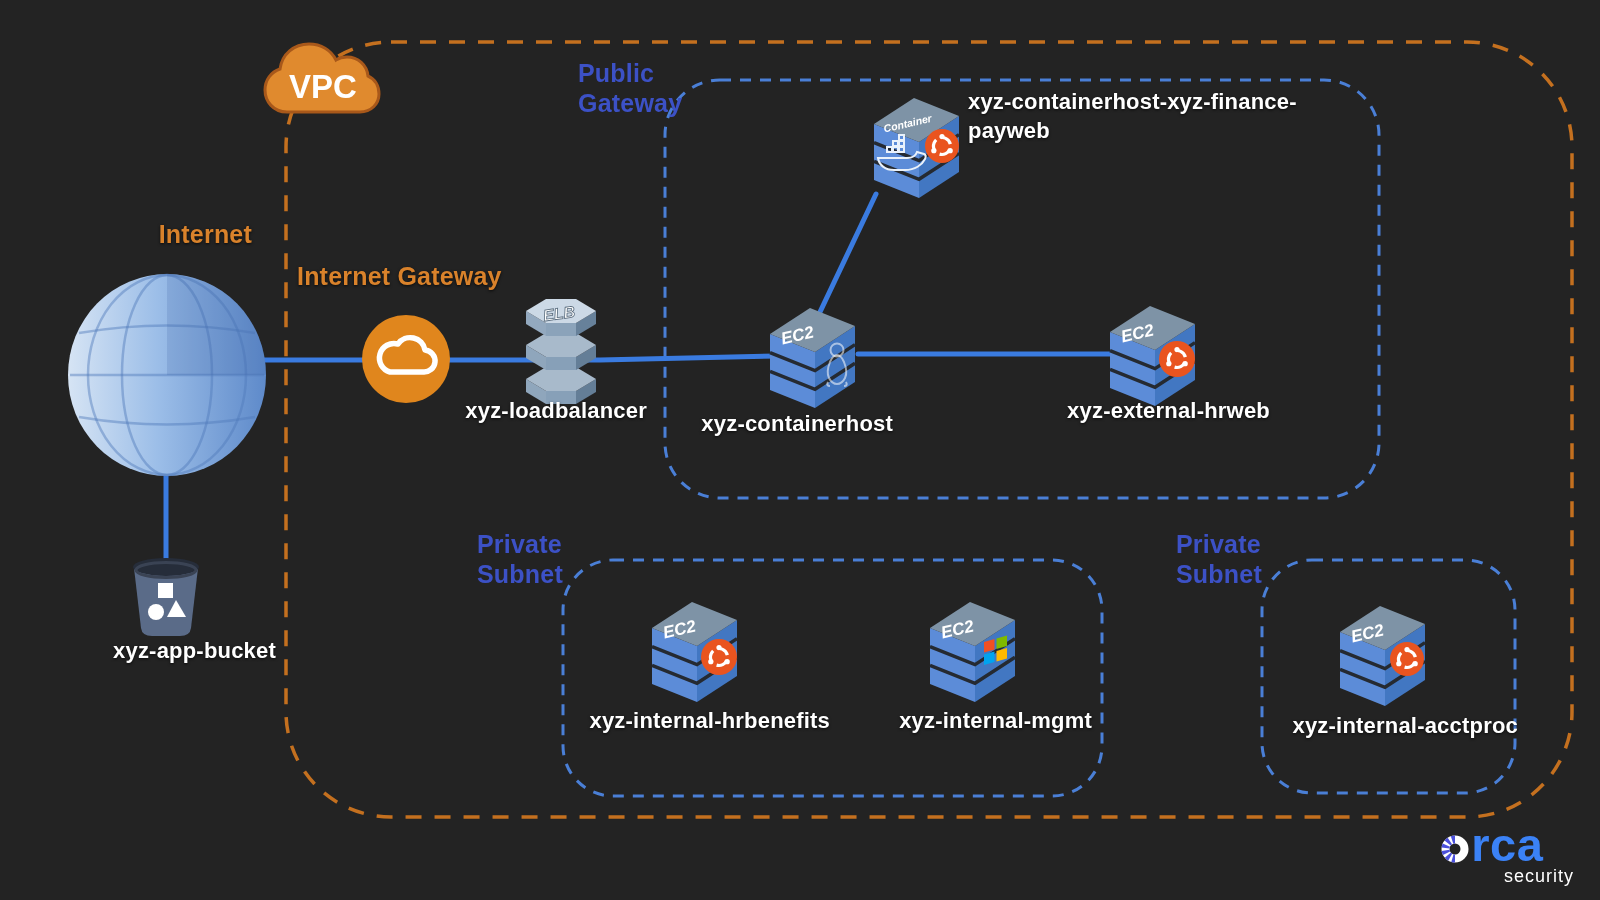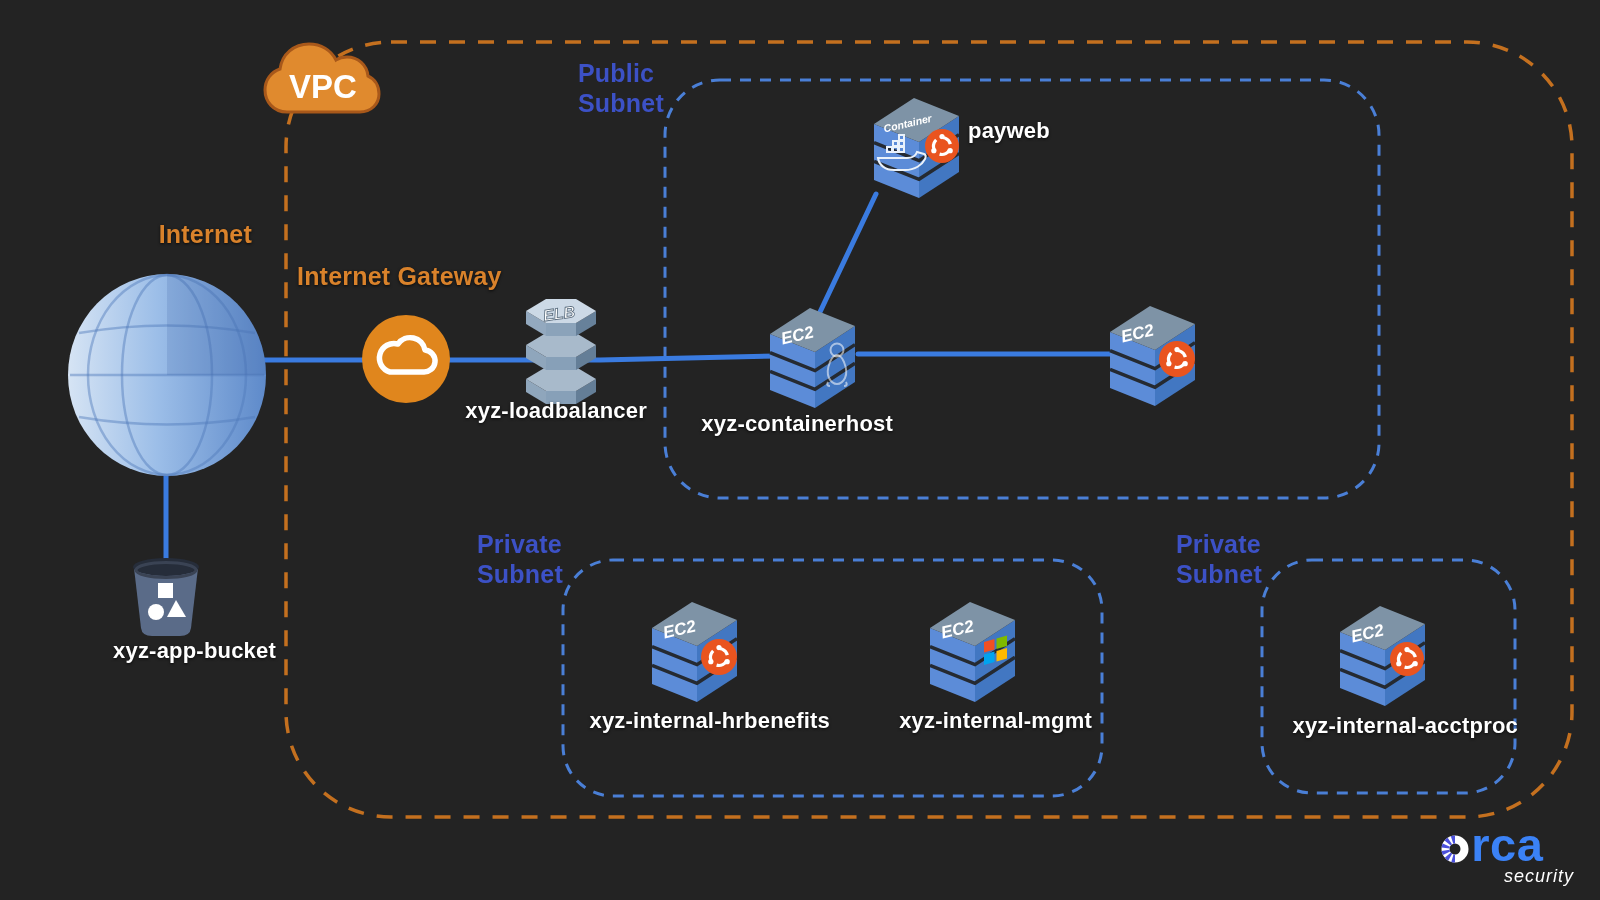--- a/index.html
+++ b/index.html
@@ -16,21 +16,21 @@
   .lbl-orange{color:#D9822B;font-size:25px;}
   .lbl-subnet{color:#3C51C6;font-size:25px;line-height:1.2;text-align:left;white-space:normal;
               text-shadow:none;}
   .wrap2{white-space:normal;line-height:1.3;}
   
   .orca{position:absolute;left:1442px;top:818px;width:132px;height:68px;}
   .orca-word{display:block;position:relative;color:#3b82f6;font-weight:bold;font-size:47px;
              line-height:1.15;letter-spacing:.5px;}
   .orca-word::first-letter{color:transparent;}
   .orca-ring{position:absolute;left:-1px;top:17px;}
-  .orca-sub{position:absolute;right:0;top:48px;color:#fff;font-style:italic;font-size:18px;
+  .orca-sub{position:absolute;right:0;top:48px;color:#fff;font-size:18px;
             letter-spacing:1px;}
 </style>
 </head>
 <body>
 
 <div id="canvas">
 
   <svg id="wires" width="1600" height="900">
     <rect class="vpc-border" x="286" y="42" width="1286" height="775" rx="105"></rect>
     <rect class="subnet-border" x="665" y="80" width="714" height="418" rx="55"></rect>
@@ -92,21 +92,21 @@
     </g>
   </svg>
   <div class="lbl" style="left:462px;top:398px;width:185px">xyz-loadbalancer</div>
 
   <svg class="icon" style="left:258px;top:34px" width="126" height="88" viewBox="0 0 126 88">
     <path d="M29,78 C15,78 7,67 7,56 C7,46 13,38 22,35 C24,20 36,10 51,10 C63,10 73,16 78,26
              C81,24 85,23 89,23 C100,23 109,31 110,42 C117,45 121,52 121,60 C121,70 113,78 102,78 Z" fill="#E08A2E" stroke="#A8581A" stroke-width="3"></path>
     <text x="31" y="64" font-size="33" font-weight="bold" fill="#FFFFFF">VPC</text>
   </svg>
 
-  <div class="lbl lbl-subnet" style="left:578px;top:58px;width:88px">Public Subnet</div>
+  <div class="lbl lbl-subnet" style="left:578px;top:58px;width:88px">Public Gateway</div>
   <div class="lbl lbl-subnet" style="left:477px;top:529px;width:90px">Private Subnet</div>
   <div class="lbl lbl-subnet" style="left:1176px;top:529px;width:90px">Private Subnet</div>
 
   <svg class="icon" style="left:862px;top:90px" width="100" height="112" viewBox="0 0 100 112">
     <polygon points="12,34 57,52 57,108 12,90" fill="#5C8CD8"></polygon>
     <polygon points="57,52 97,26 97,82 57,108" fill="#4277C2"></polygon>
     <polygon points="12,34 52,8 97,26 57,52" fill="#7E93A6"></polygon>
     <polyline points="12,52.6 57,70.6 97,44.6" stroke="#252A31" stroke-width="3.5" fill="none"></polyline>
     <polyline points="12,71.3 57,89.3 97,63.3" stroke="#252A31" stroke-width="3.5" fill="none"></polyline>
     <text x="20" y="36" transform="rotate(-13 50 28)" font-size="10.5" font-style="italic" font-weight="bold" fill="#FFFFFF">Container</text>
@@ -121,21 +121,21 @@
     </g>
     <g>
       <circle cx="80" cy="56" r="17" fill="#E9541F"></circle>
       <circle cx="80" cy="56" r="8.5" fill="none" stroke="#FFFFFF" stroke-width="3.2" stroke-dasharray="12.4 5.4" transform="rotate(22 80 56)"></circle>
       <circle cx="80" cy="46.5" r="2.6" fill="#FFFFFF"></circle>
       <circle cx="88.2" cy="60.7" r="2.6" fill="#FFFFFF"></circle>
       <circle cx="71.8" cy="60.7" r="2.6" fill="#FFFFFF"></circle>
     </g>
   </svg>
   <div class="lbl lbl-left wrap2" style="left:968px;top:88px;width:352px">
-    <br>
+    <span>xyz-containerhost-xyz-finance-</span><br>
     <span>payweb</span>
   </div>
 
   <svg class="icon" style="left:758px;top:300px" width="100" height="112" viewBox="0 0 100 112">
     <polygon points="12,34 57,52 57,108 12,90" fill="#5C8CD8"></polygon>
     <polygon points="57,52 97,26 97,82 57,108" fill="#4277C2"></polygon>
     <polygon points="12,34 52,8 97,26 57,52" fill="#7E93A6"></polygon>
     <polyline points="12,52.6 57,70.6 97,44.6" stroke="#252A31" stroke-width="3.5" fill="none"></polyline>
     <polyline points="12,71.3 57,89.3 97,63.3" stroke="#252A31" stroke-width="3.5" fill="none"></polyline>
     <text x="22" y="38" transform="rotate(-13 52 30)" font-size="17" font-style="italic" font-weight="bold" fill="#FFFFFF">EC2</text>
@@ -155,20 +155,21 @@
     <polyline points="12,71.3 57,89.3 97,63.3" stroke="#252A31" stroke-width="3.5" fill="none"></polyline>
     <text x="22" y="38" transform="rotate(-13 52 30)" font-size="17" font-style="italic" font-weight="bold" fill="#FFFFFF">EC2</text>
     <g>
       <circle cx="79" cy="61" r="18" fill="#E9541F"></circle>
       <circle cx="79" cy="61" r="8.5" fill="none" stroke="#FFFFFF" stroke-width="3.2" stroke-dasharray="12.4 5.4" transform="rotate(22 79 61)"></circle>
       <circle cx="79" cy="51.5" r="2.6" fill="#FFFFFF"></circle>
       <circle cx="87.2" cy="65.7" r="2.6" fill="#FFFFFF"></circle>
       <circle cx="70.8" cy="65.7" r="2.6" fill="#FFFFFF"></circle>
     </g>
   </svg>
+  <div class="lbl" style="left:1030px;top:398px;width:240px">xyz-external-hrweb</div>
 
   <svg class="icon" style="left:640px;top:594px" width="100" height="112" viewBox="0 0 100 112">
     <polygon points="12,34 57,52 57,108 12,90" fill="#5C8CD8"></polygon>
     <polygon points="57,52 97,26 97,82 57,108" fill="#4277C2"></polygon>
     <polygon points="12,34 52,8 97,26 57,52" fill="#7E93A6"></polygon>
     <polyline points="12,52.6 57,70.6 97,44.6" stroke="#252A31" stroke-width="3.5" fill="none"></polyline>
     <polyline points="12,71.3 57,89.3 97,63.3" stroke="#252A31" stroke-width="3.5" fill="none"></polyline>
     <text x="22" y="38" transform="rotate(-13 52 30)" font-size="17" font-style="italic" font-weight="bold" fill="#FFFFFF">EC2</text>
     <g>
       <circle cx="79" cy="63" r="18" fill="#E9541F"></circle>

